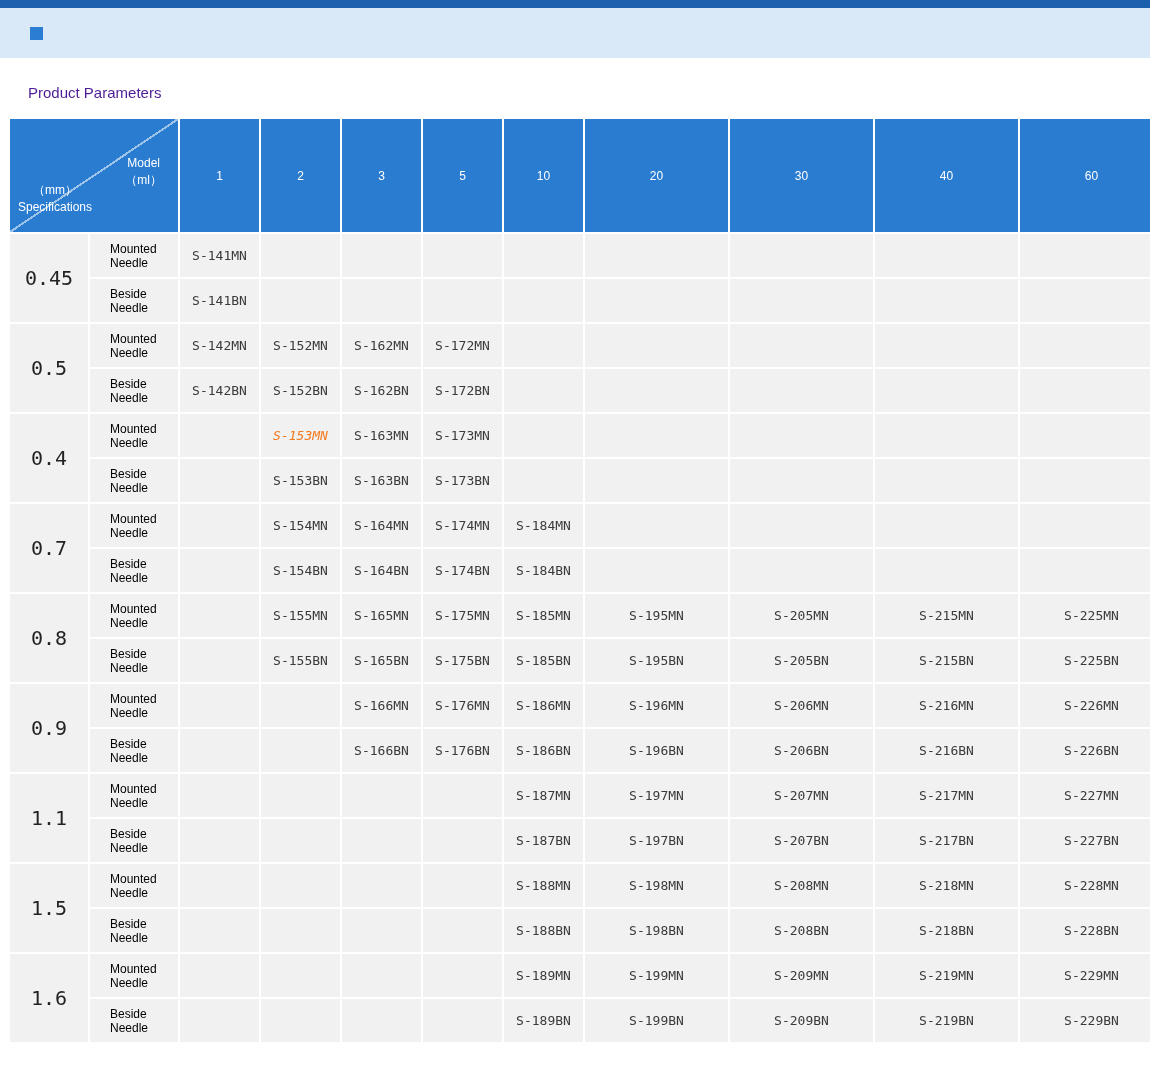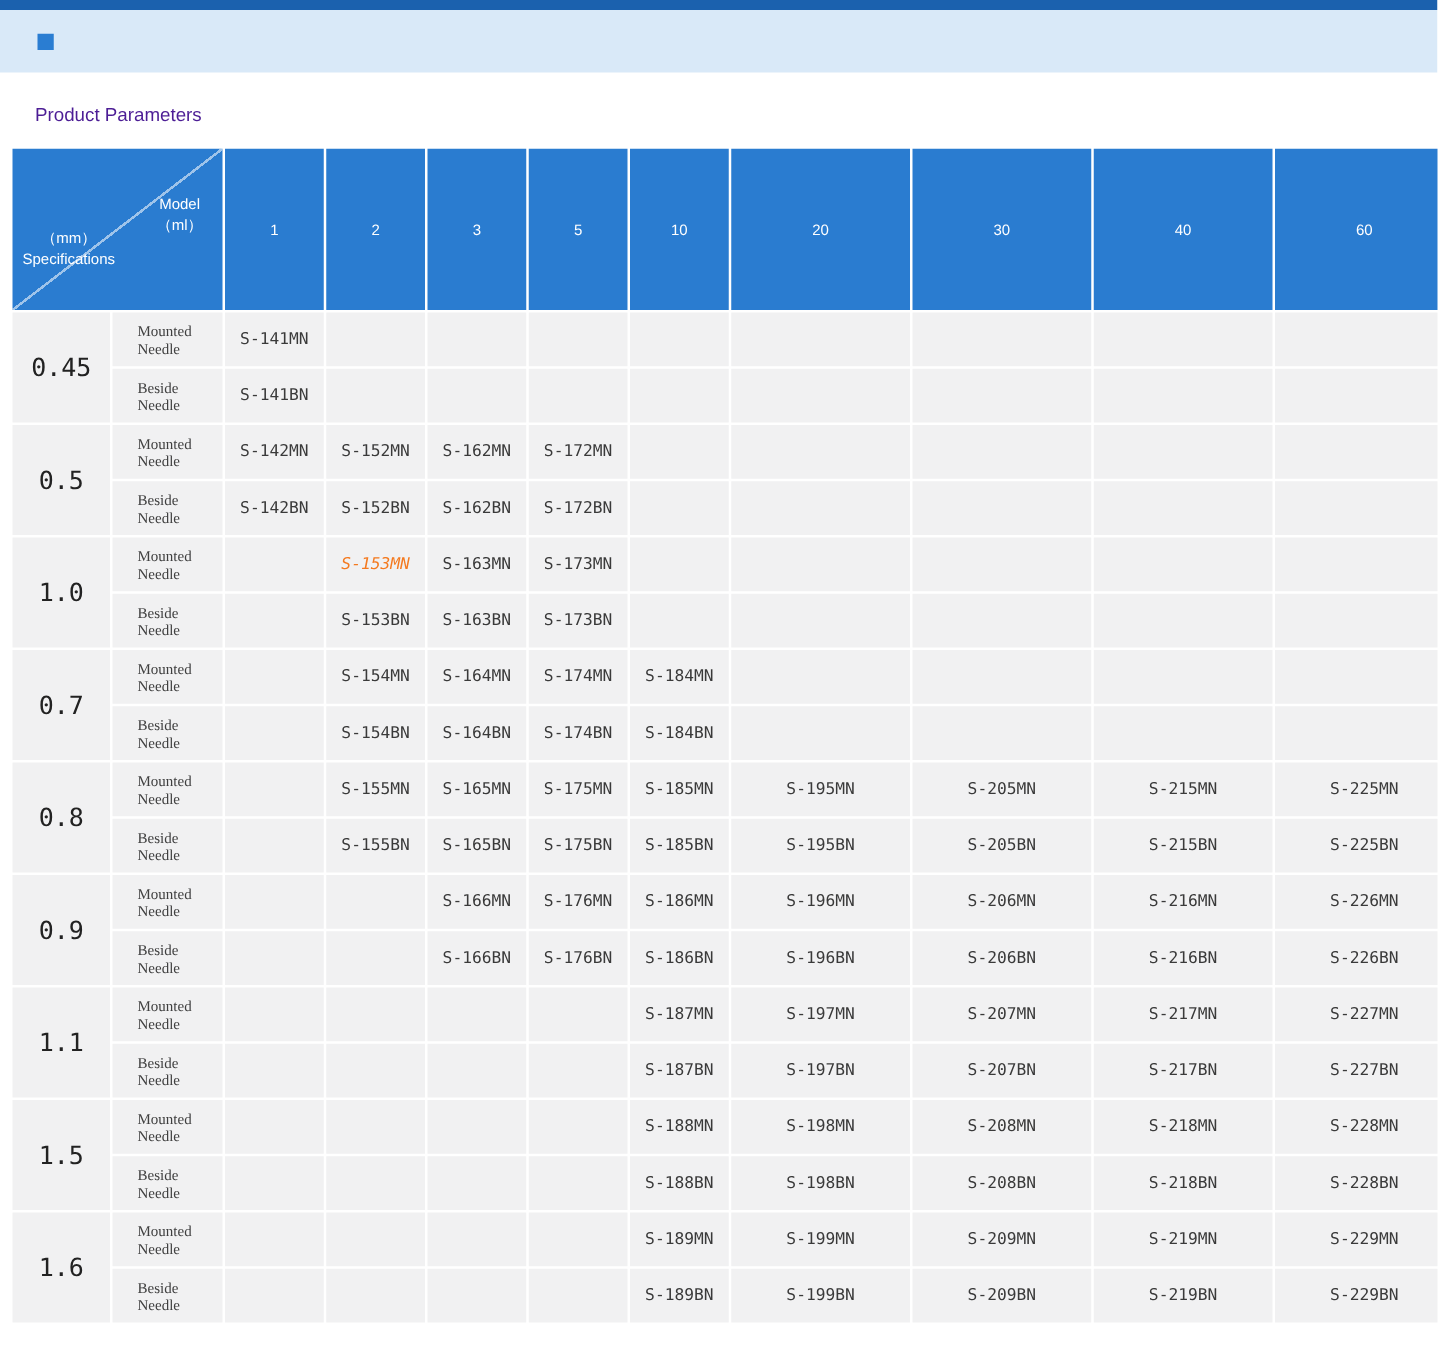--- a/index.html
+++ b/index.html
@@ -5,28 +5,28 @@
   html,body{margin:0;padding:0;}
   body{width:1150px;background:#ffffff;font-family:"Liberation Sans",sans-serif;}
   .topbar{height:8px;background:var(--topbar,#1b61ae);}
   .notebar{height:50px;background:var(--note-bg,#d9e9f8);display:flex;align-items:center;padding-left:30px;box-sizing:border-box;}
   .note-square{width:13px;height:13px;background:var(--bullet,#2a7dd2);margin-right:10px;flex:0 0 auto;}
   .note-text{font-family:"DejaVu Sans Mono",monospace;font-size:14px;color:#222;letter-spacing:.5px;}
   .page-title{margin:26px 0 16px 28px;font-size:15px;color:#4c1d95;}
   .table-wrap{margin:0 8px 20px 8px;}
   table{border-collapse:separate;border-spacing:2px;table-layout:fixed;width:1134px;}
   th,td{padding:0;overflow:hidden;}
-  thead th{background:var(--header-blue,#2a7cd0);color:#fff;font-weight:normal;font-size:12px;height:129px;text-align:center;vertical-align:middle;}
+  thead th{background:var(--header-blue,#2a7cd0);color:#fff;font-weight:normal;font-size:12px;height:113px;text-align:center;vertical-align:middle;}
   th.corner{position:relative;
     background-image:linear-gradient(to bottom right,transparent calc(50% - 1px),rgba(255,255,255,.55) calc(50% - 1px),rgba(255,255,255,.55) calc(50% + 1px),transparent calc(50% + 1px));}
   .corner-top{position:absolute;top:36px;right:16px;line-height:17px;text-align:center;}
-  .corner-bottom{position:absolute;bottom:32px;left:8px;line-height:17px;text-align:center;}
+  .corner-bottom{position:absolute;bottom:16px;left:8px;line-height:17px;text-align:center;}
   tbody td{background:var(--cell-bg,#f1f1f2);height:43px;vertical-align:middle;}
   td.spec{text-align:center;font-family:"DejaVu Sans Mono",monospace;font-size:20px;color:#222;}
-  td.needle{font-size:12px;color:#404040;line-height:14px;font-family:Liberation Serif, serif;}
+  td.needle{font-size:12px;color:#000000;line-height:14px;}
   td.needle .nl{padding-left:20px;width:62px;}
   td.code{text-align:center;font-family:"DejaVu Sans Mono",monospace;font-size:13px;color:#3a3a3a;}
   td.code.hl{color:var(--highlight,#f47a20);font-style:italic;}
 </style>
 </head>
 <body>
 
 <div class="topbar"></div>
 
 <div class="notebar">
@@ -126,21 +126,21 @@
           <td class="code">S-152BN</td>
           <td class="code">S-162BN</td>
           <td class="code">S-172BN</td>
           <td class="code"></td>
           <td class="code"></td>
           <td class="code"></td>
           <td class="code"></td>
           <td class="code"></td>
         </tr>
         <tr>
-          <td class="spec" rowspan="2">1.0</td>
+          <td class="spec" rowspan="2">0.4</td>
           <td class="needle">
             <div class="nl">Mounted Needle</div>
           </td>
           <td class="code"></td>
           <td class="code hl">S-153MN</td>
           <td class="code">S-163MN</td>
           <td class="code">S-173MN</td>
           <td class="code"></td>
           <td class="code"></td>
           <td class="code"></td>

